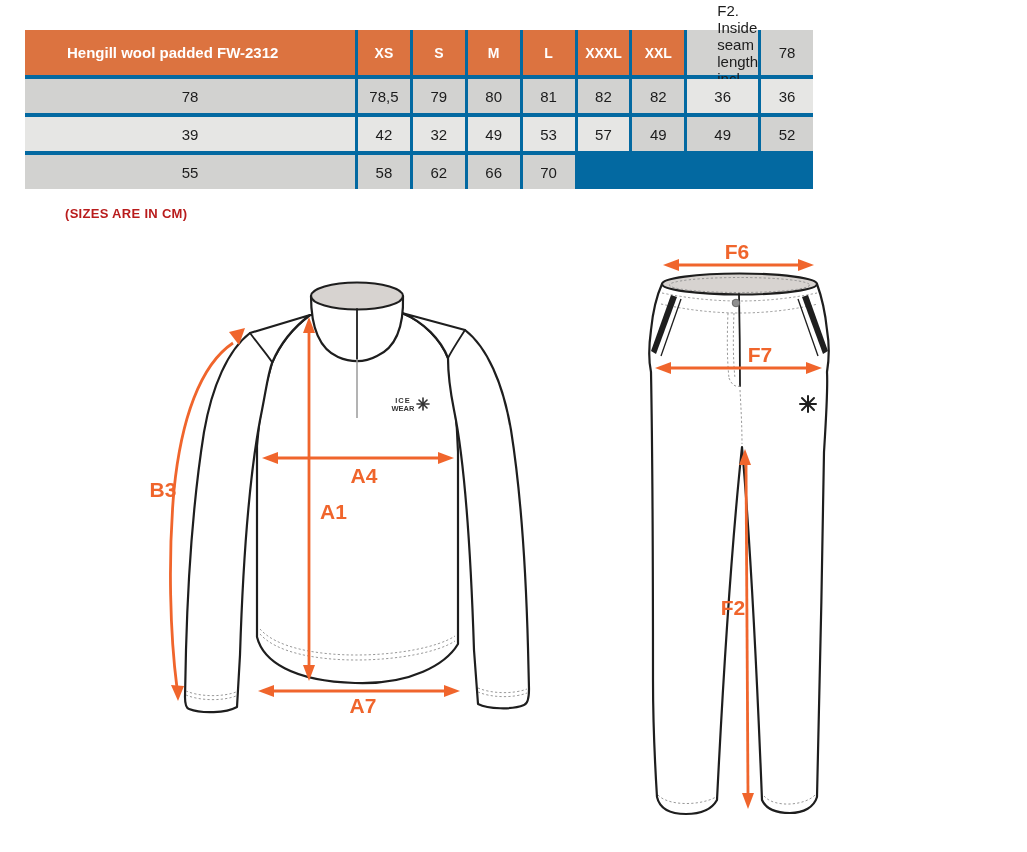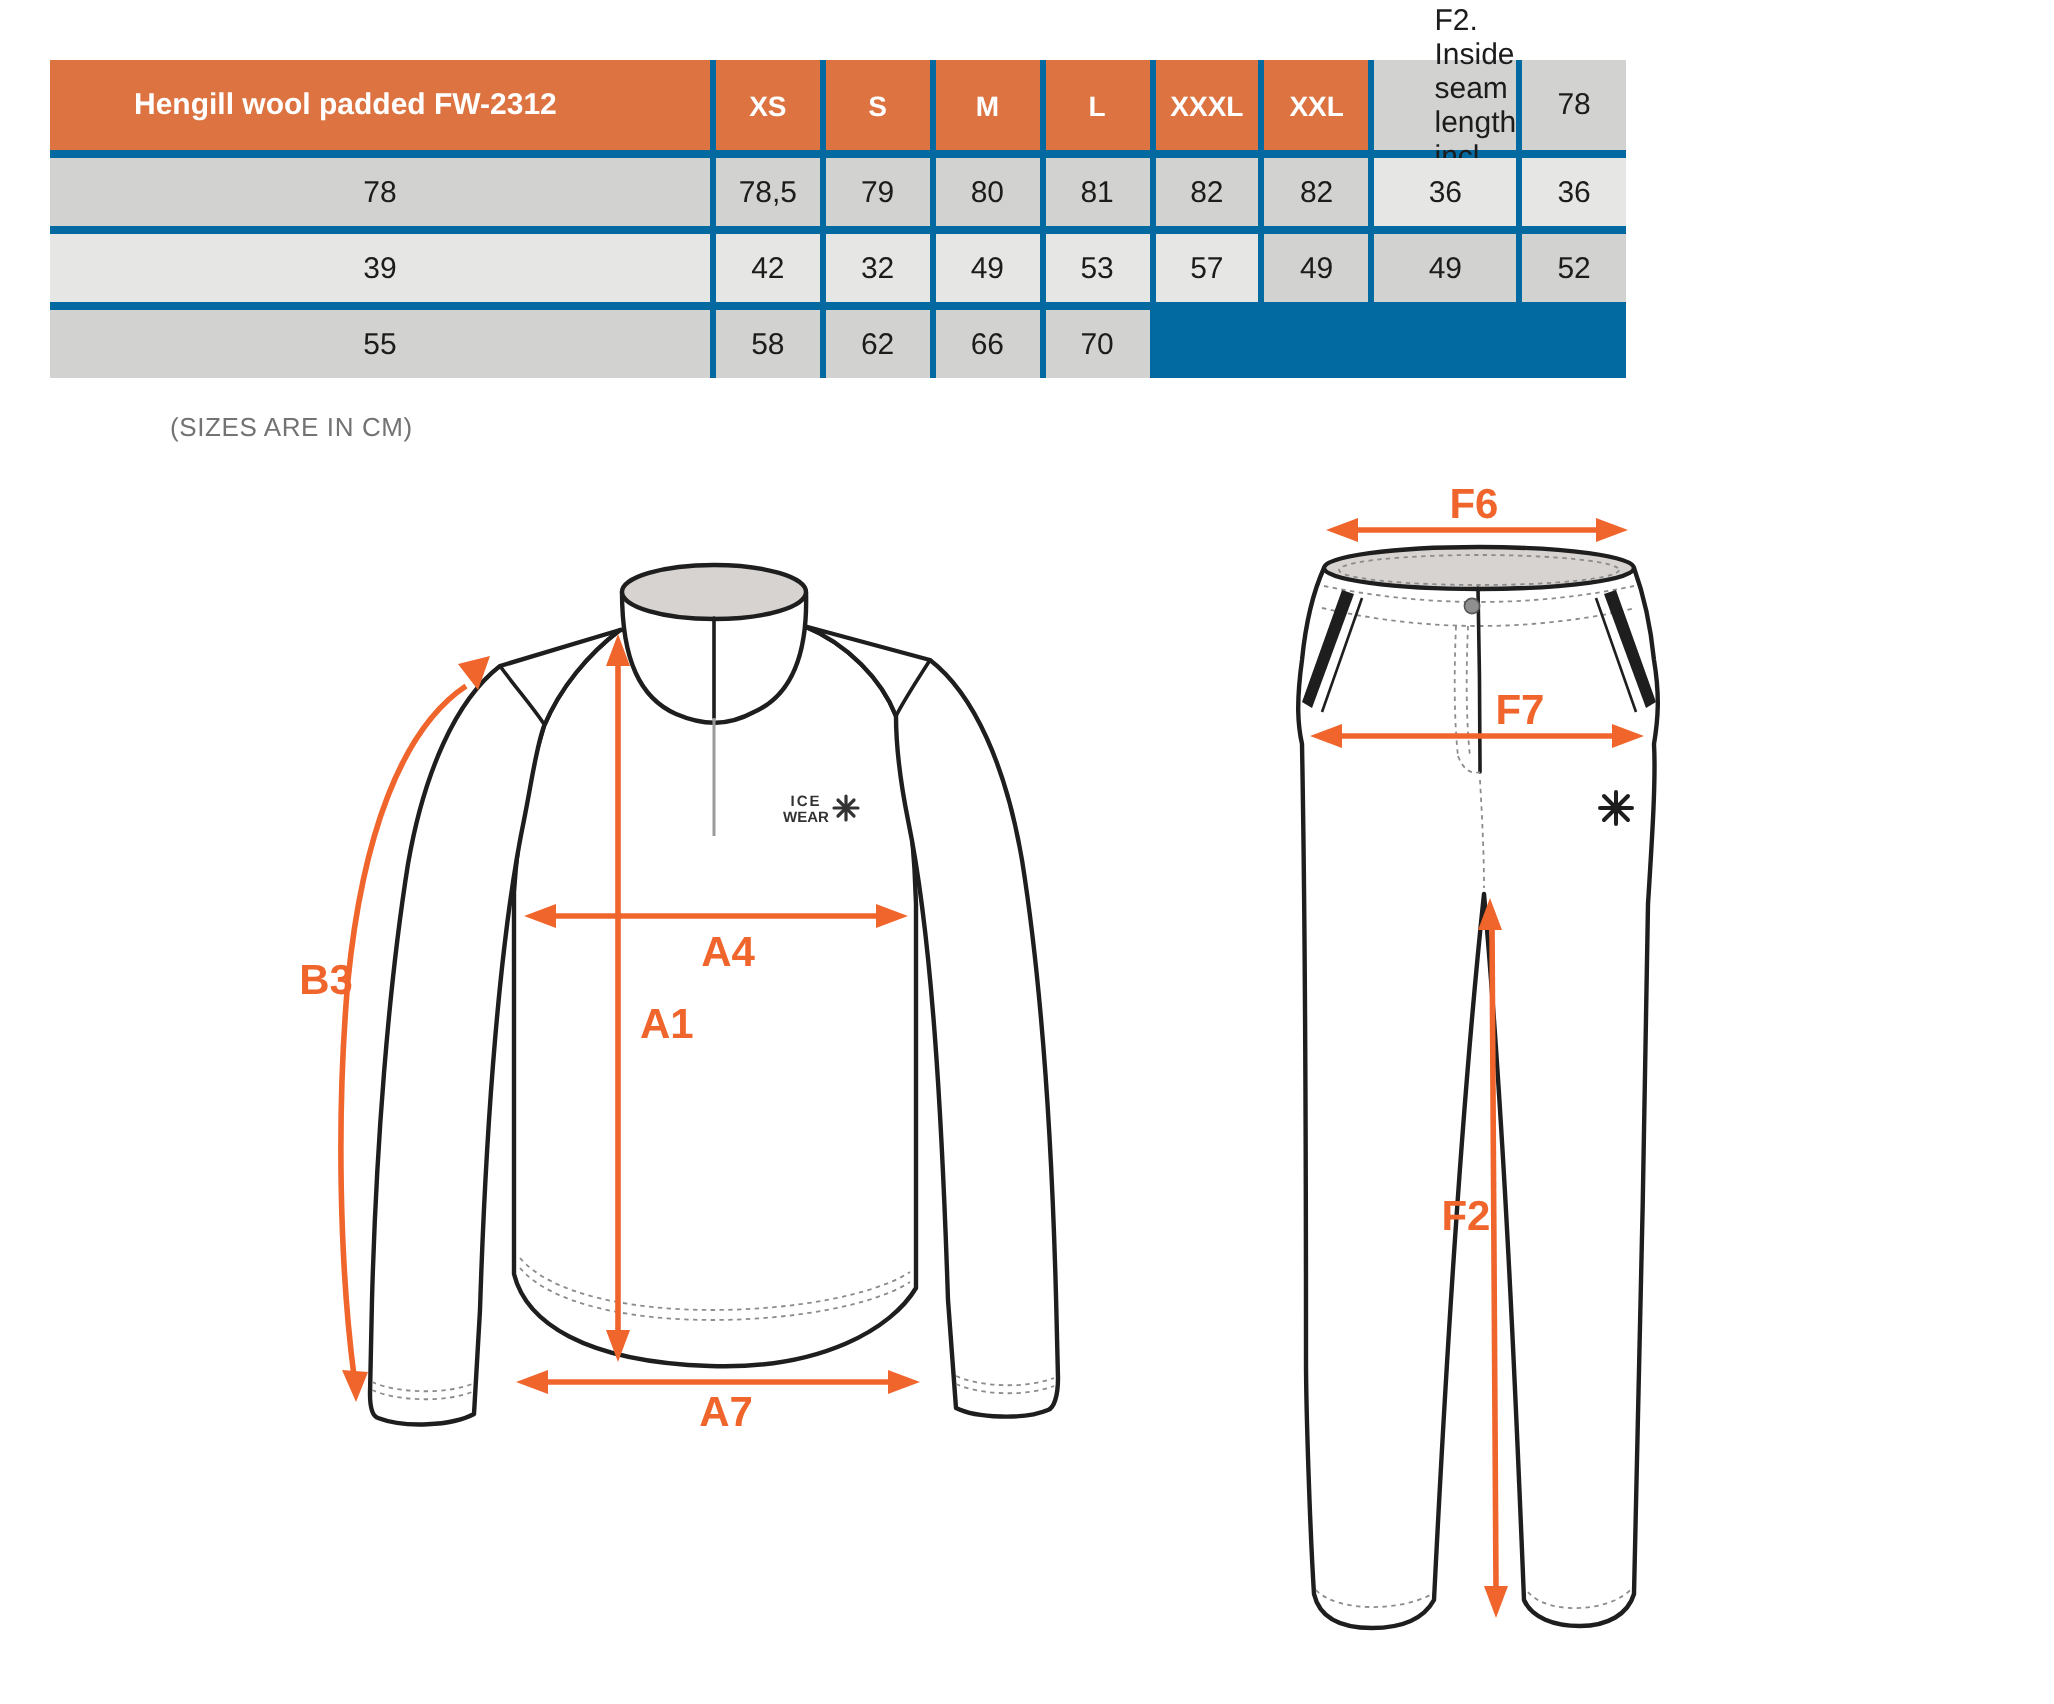--- a/index.html
+++ b/index.html
@@ -16,21 +16,21 @@
   }
   .cell{display:flex;align-items:center;justify-content:center;font-size:15px;color:#1c1c1c;}
   .cell.head{background:#DC7340;color:#ffffff;font-weight:bold;font-size:14px;}
   .cell.title{justify-content:flex-start;padding-left:42px;font-size:15px;}
   .cell.label{justify-content:flex-start;padding-left:30px;}
   .row-dark{background:#D2D2D0;}
   .row-light{background:#E6E6E4;}
 
   .units-note{
     position:absolute;left:65px;top:206px;
-    color:#737373;font-size:13px;letter-spacing:.3px;font-weight:400;margin-left:20px;
+    color:#b91c1c;font-size:13px;letter-spacing:.3px;font-weight:700;
   }
 
   .fig{position:absolute;}
   svg text.meas{fill:#F0652C;font-family:"Liberation Sans",sans-serif;font-weight:bold;font-size:21px;}
   svg .outline{fill:#ffffff;stroke:#1E1E1E;stroke-width:2.2;stroke-linejoin:round;stroke-linecap:round;}
   svg .seam{fill:none;stroke:#1E1E1E;stroke-width:1.8;stroke-linecap:round;}
   svg .stitch{fill:none;stroke:#8C8C8C;stroke-width:.9;stroke-dasharray:2.2 2.2;}
   svg .arrowline{fill:none;stroke:#F0652C;stroke-width:2.8;}
   svg .arrowhead{fill:#F0652C;stroke:none;}
   svg .grayfill{fill:#D7D3D0;stroke:#1E1E1E;stroke-width:2.2;}

